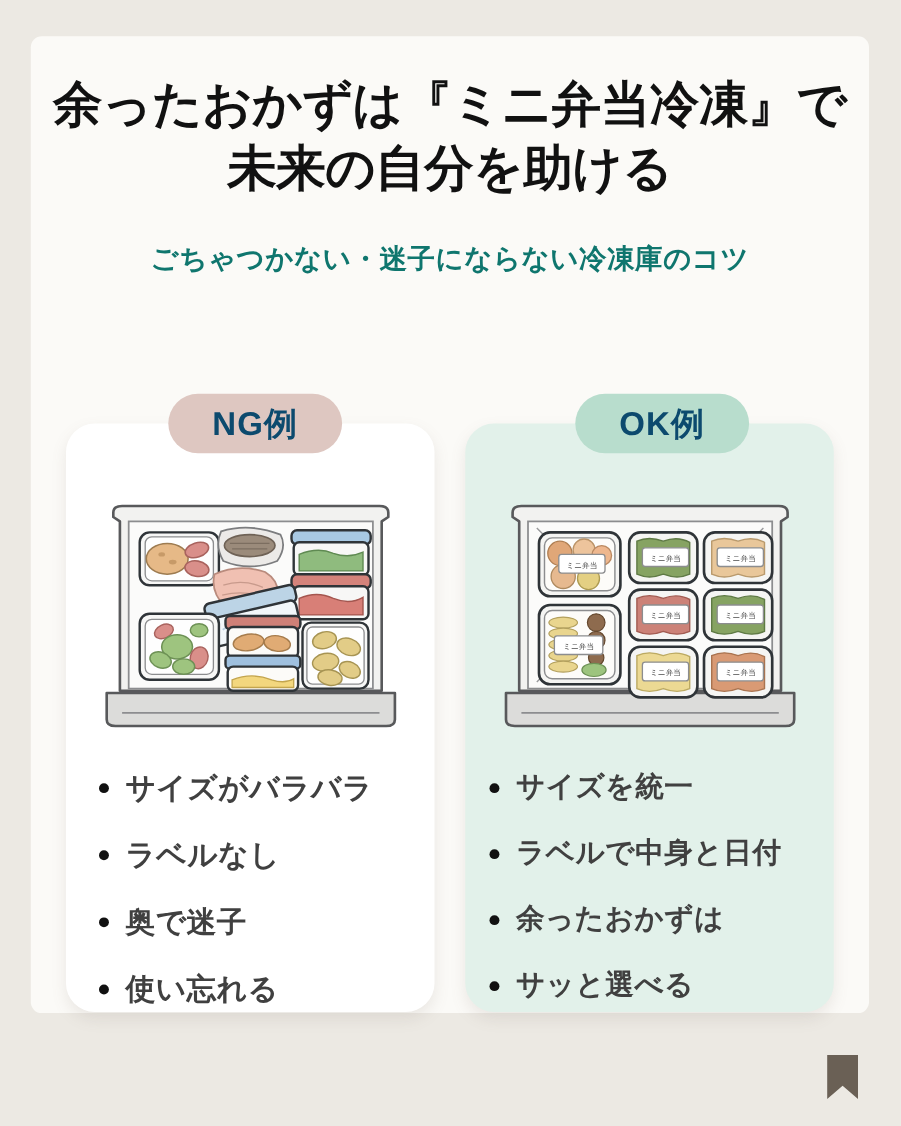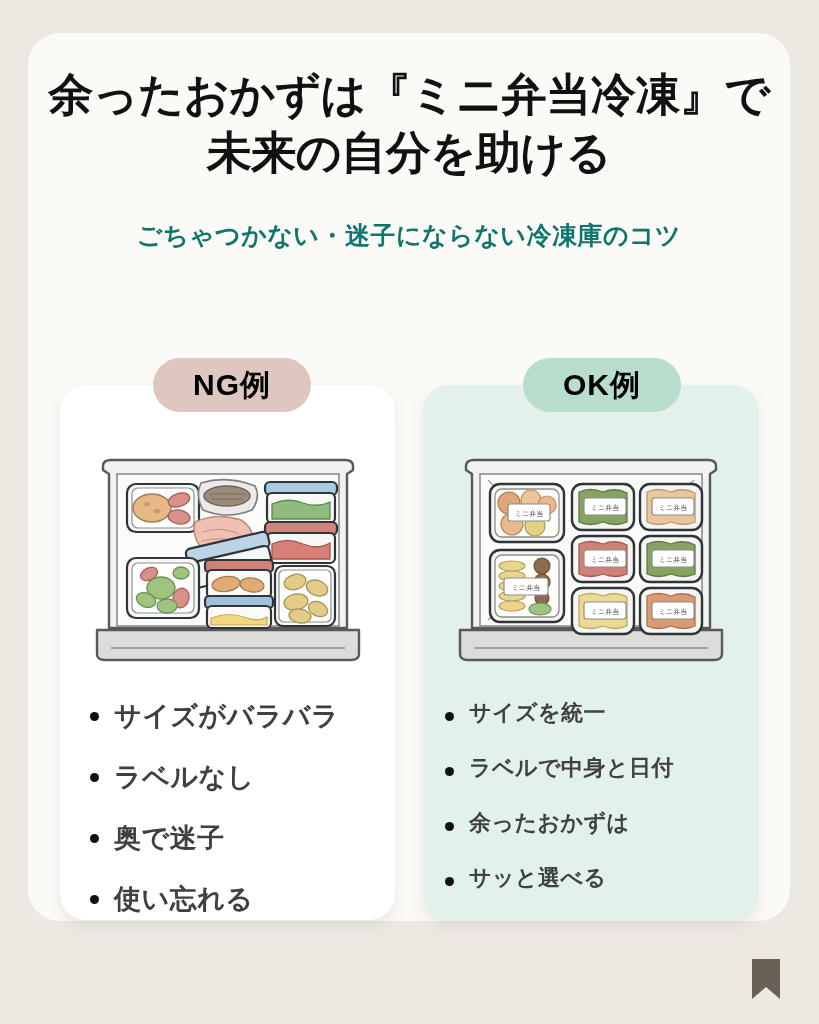--- a/index.html
+++ b/index.html
@@ -9,21 +9,21 @@
     background:#ece9e3;
     font-family:"Liberation Sans","DejaVu Sans",sans-serif;
     overflow:hidden;
     position:relative;
   }
   .poster{
     position:absolute;
     left:28px;top:33px;
     width:762px;height:888px;
     background:#fbfaf7;
-    border-radius:32px;
+    border-radius:10px;
   }
   
   .title{
     margin:0;
     padding-top:33px;
     text-align:center;
     color:#111111;
     font-size:45px;
     font-weight:bold;
     line-height:1.28;
@@ -53,21 +53,21 @@
   }
   .col.ng{left:0;background:#ffffff;box-shadow:0 6px 14px rgba(120,110,100,0.13);}
   .col.ok{left:363px;background:#e2f1ea;box-shadow:0 6px 14px rgba(120,110,100,0.13);}
   .badge{
     position:absolute;
     top:0;
     height:54px;
     min-width:158px;
     border-radius:27px;
     display:flex;align-items:center;justify-content:center;
-    font-size:30px;font-weight:bold;color:#000000;
+    font-size:30px;font-weight:bold;color:#0c4a6e;
     letter-spacing:1px;
     z-index:5;
   }
   .badge.ng{left:93px;background:#dec7c1;}
   .badge.ok{left:463px;background:#b8ddcd;}
   
   .illus{
     position:absolute;
     left:50%;transform:translateX(-50%);
     top:63px;
@@ -87,21 +87,21 @@
     margin-bottom:25px;
     letter-spacing:0.5px;
   }
   .bullets li .dot{
     flex:0 0 auto;
     width:9px;height:9px;border-radius:50%;
     background:#111;
     margin-top:14px;margin-right:15px;
   }
   .col.ok .bullets{left:22px;}
-  .col.ok .bullets li{font-size:22px;}
+  .col.ok .bullets li{font-size:26px;}
   
   .bookmark{
     position:absolute;
     right:37px;bottom:23px;
     width:32px;height:44px;
   }
 </style>
 </head>
 <body>
 

